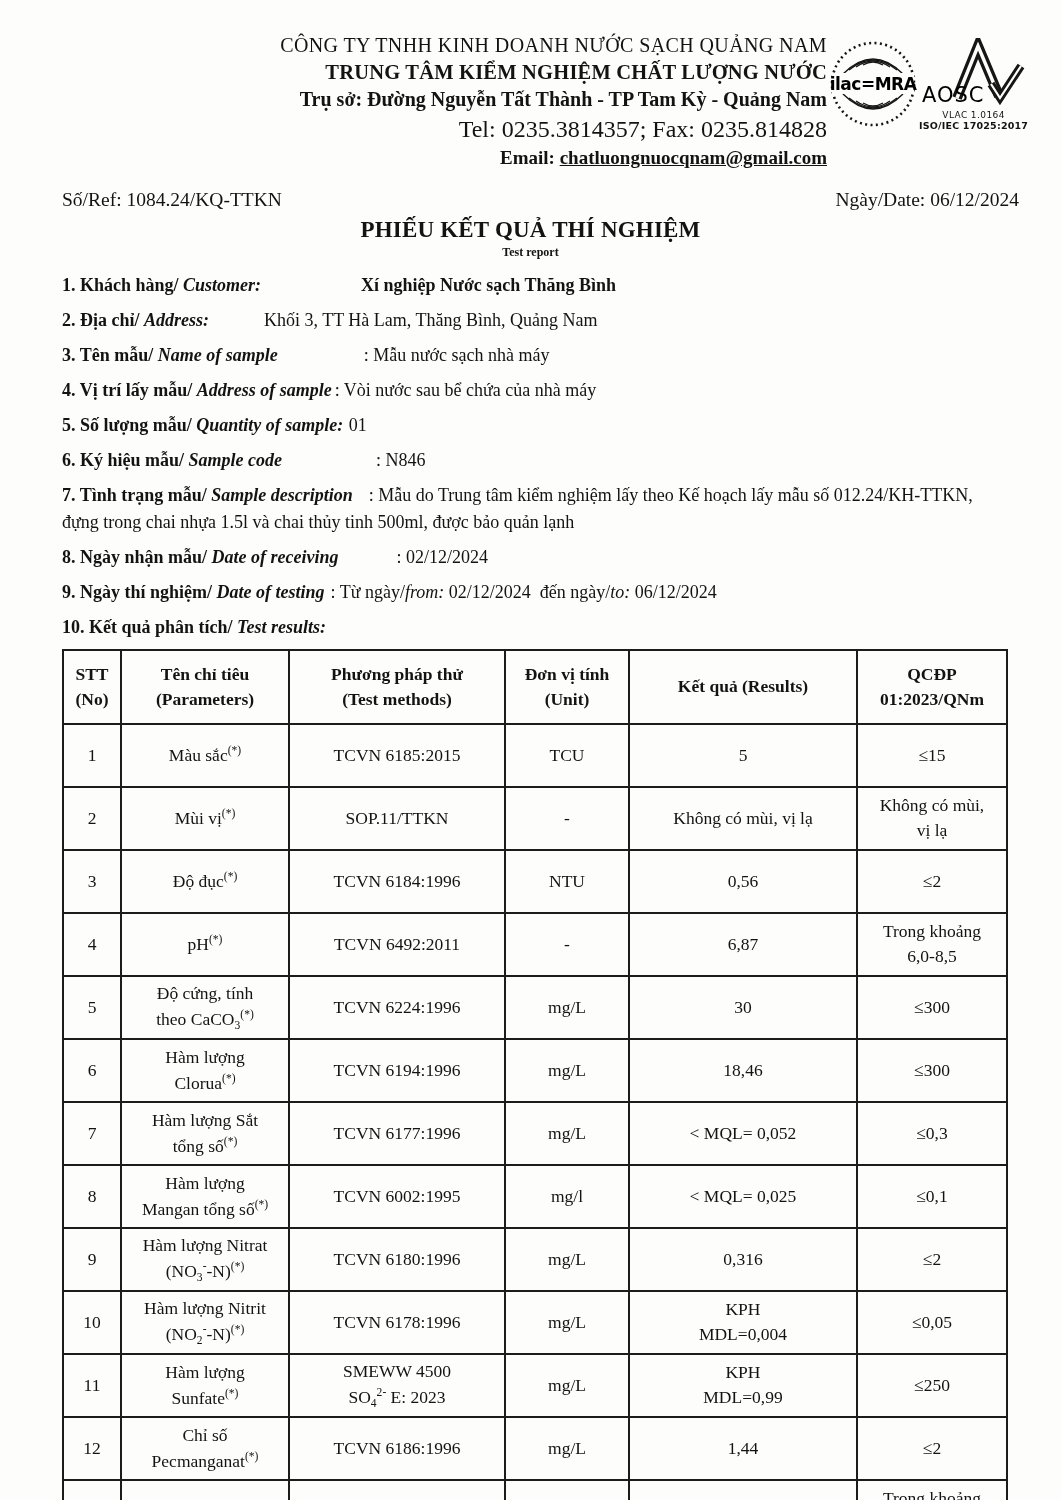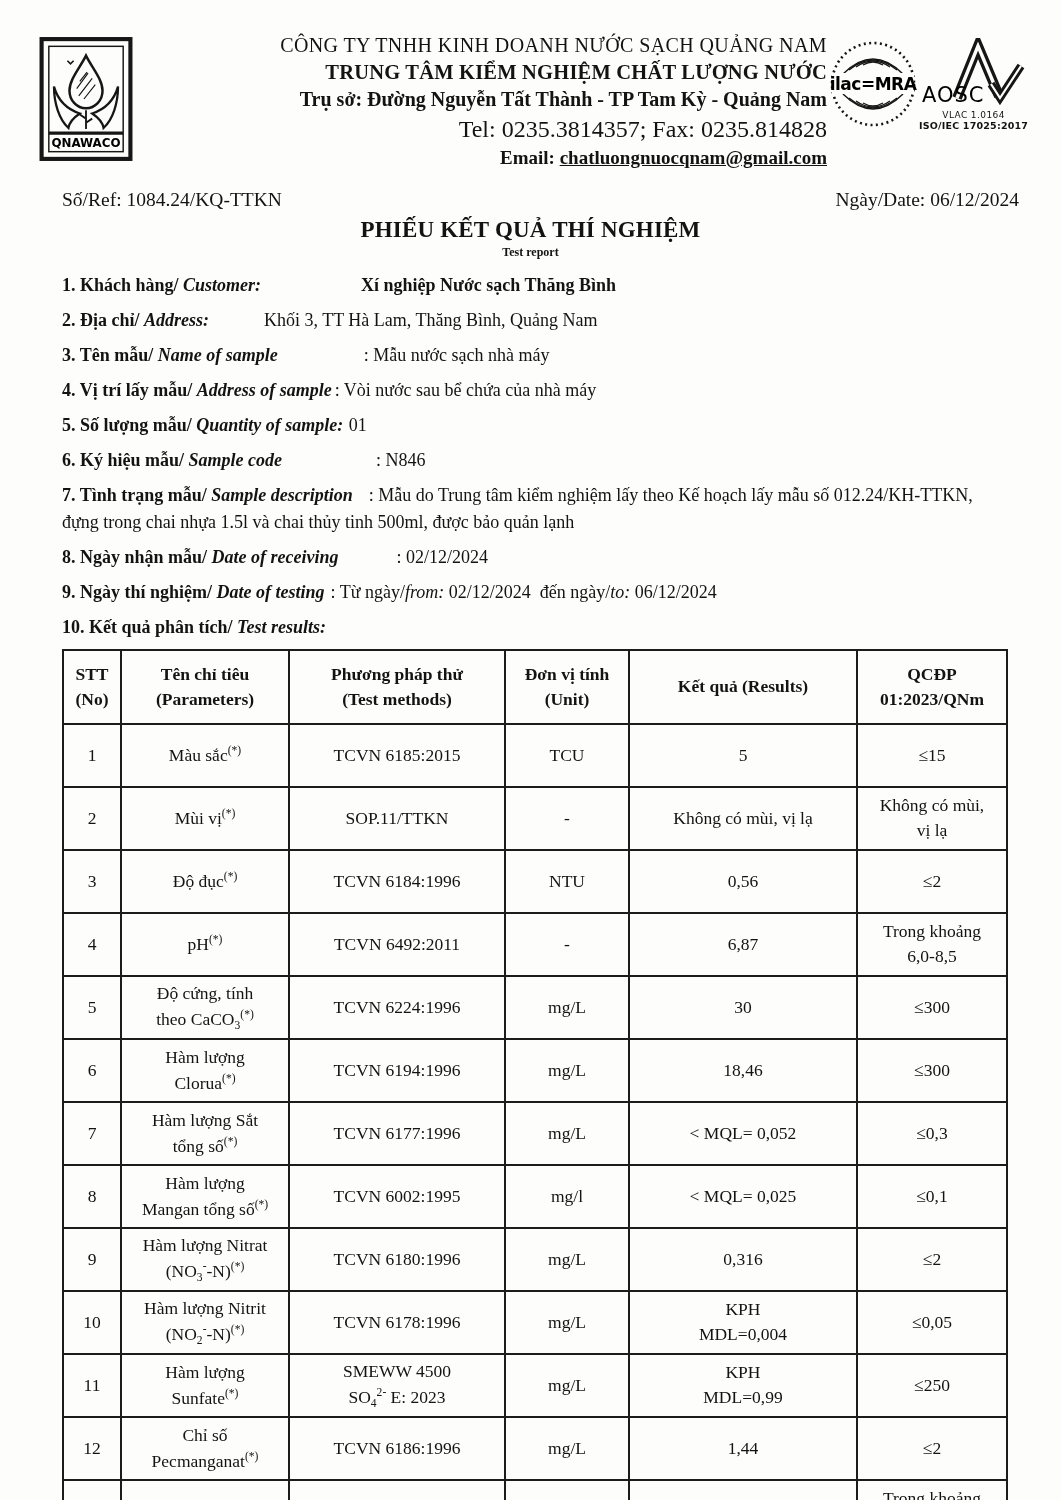--- a/index.html
+++ b/index.html
@@ -54,34 +54,20 @@
   sup{font-size:66%;}
   sub{font-size:66%;}
 </style>
 </head>
 <body>
 
 <div class="page">
 
   <div class="letterhead">
 
-    <div class="logo-left">
-      <svg width="96" height="126" viewBox="0 0 92 122">
-        <rect x="3" y="3" width="86" height="116" fill="none" stroke="#161616" stroke-width="4"></rect>
-        <rect x="10" y="10" width="72" height="102" fill="none" stroke="#161616" stroke-width="1.4"></rect>
-        <path d="M46 19 C40 31 30 42 30 53 a16 17 0 0 0 32 0 C62 42 52 31 46 19 Z" fill="none" stroke="#161616" stroke-width="2.4"></path>
-        <path d="M40 44 l7 -9 M37 51 l11 -15 M39 58 l13 -17 M44 61 l11 -14" stroke="#161616" stroke-width="1.1"></path>
-        <path d="M28 24 l3 3 l3 -3" fill="none" stroke="#161616" stroke-width="1.6"></path>
-        <path d="M15 49 C19 63 28 71 40 75 C34 79 30 83 29 89 C20 81 15 65 15 49 Z" fill="none" stroke="#161616" stroke-width="2.2"></path>
-        <path d="M77 49 C73 63 64 71 52 75 C58 79 62 83 63 89 C72 81 77 65 77 49 Z" fill="none" stroke="#161616" stroke-width="2.2"></path>
-        <path d="M46 72 L46 90 M46 80 l-6 -4 M46 84 l6 -4" fill="none" stroke="#161616" stroke-width="1.8"></path>
-        <line x1="10" y1="94" x2="82" y2="94" stroke="#161616" stroke-width="3"></line>
-        <text x="46" y="107" text-anchor="middle" font-family="DejaVu Sans, sans-serif" font-size="11.5" font-weight="bold">QNAWACO</text>
-      </svg>
-    </div>
 
     <div class="head-center">
       <div class="hc-l1">CÔNG TY TNHH KINH DOANH NƯỚC SẠCH QUẢNG NAM</div>
       <div class="hc-l2">TRUNG TÂM KIỂM NGHIỆM CHẤT LƯỢNG NƯỚC</div>
       <div class="hc-l3">Trụ sở: Đường Nguyễn Tất Thành - TP Tam Kỳ -  Quảng Nam</div>
       <div class="hc-l4">Tel: 0235.3814357; Fax: 0235.814828</div>
       <div class="hc-l5"><span>Email: </span><span class="email-addr">chatluongnuocqnam@gmail.com</span></div>
     </div>
 
     <div class="logos-right">

